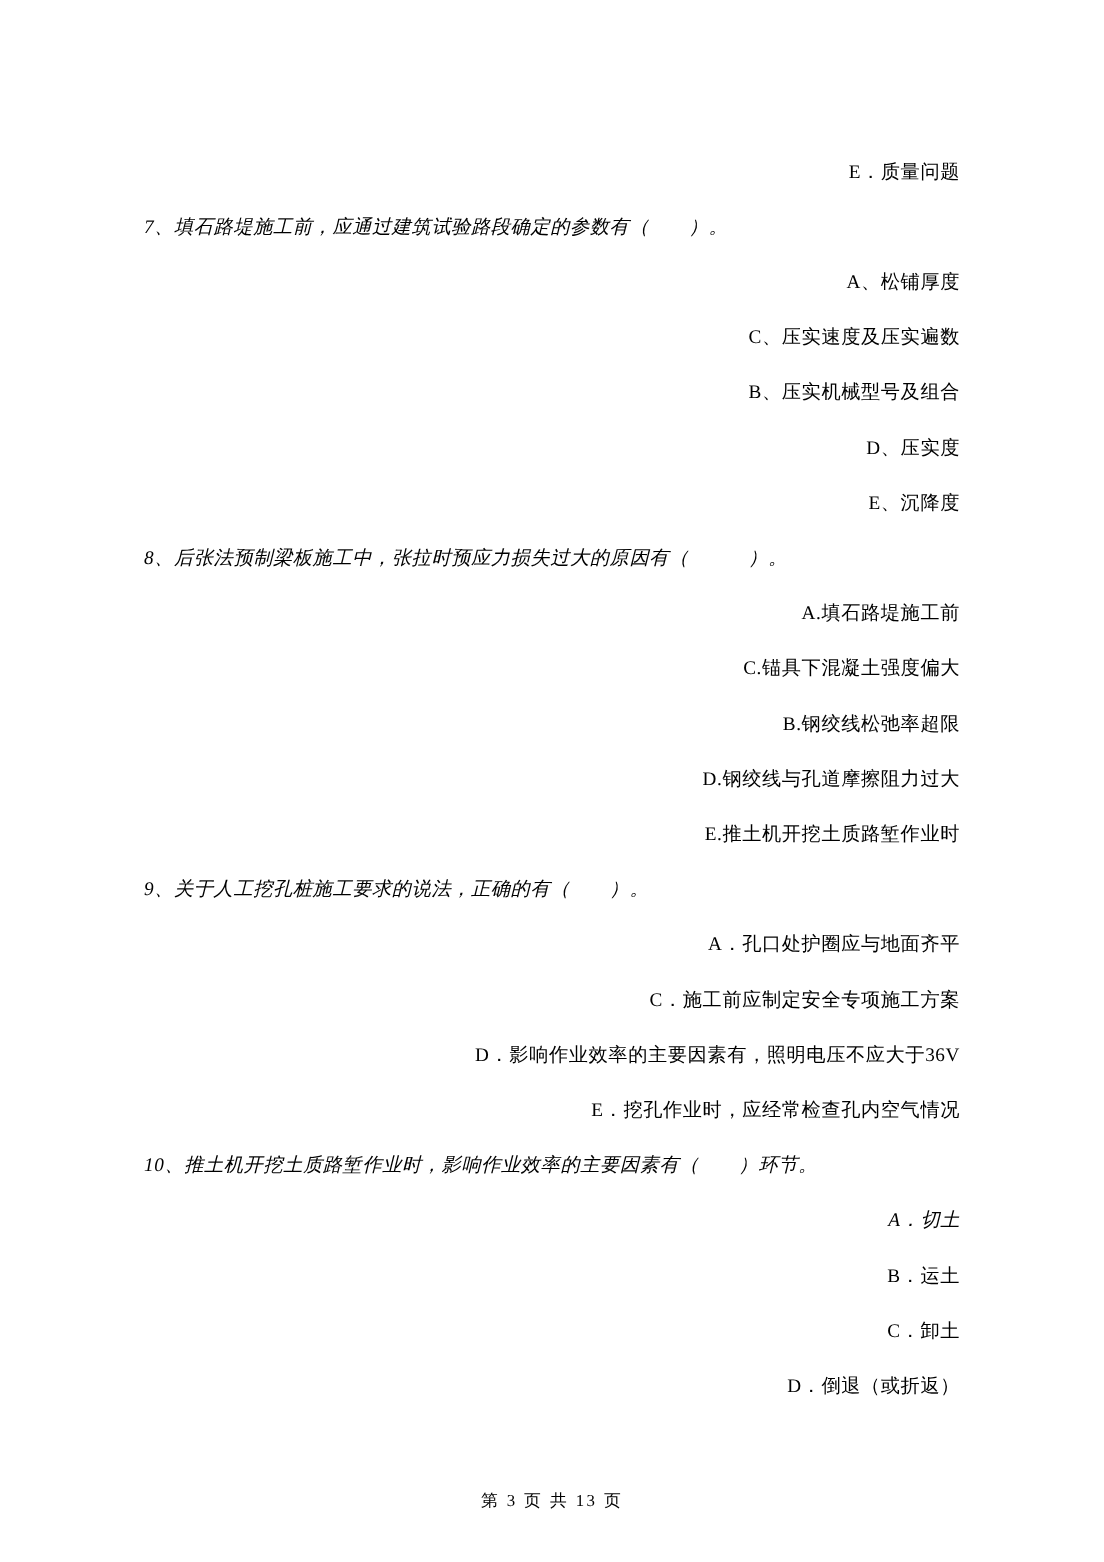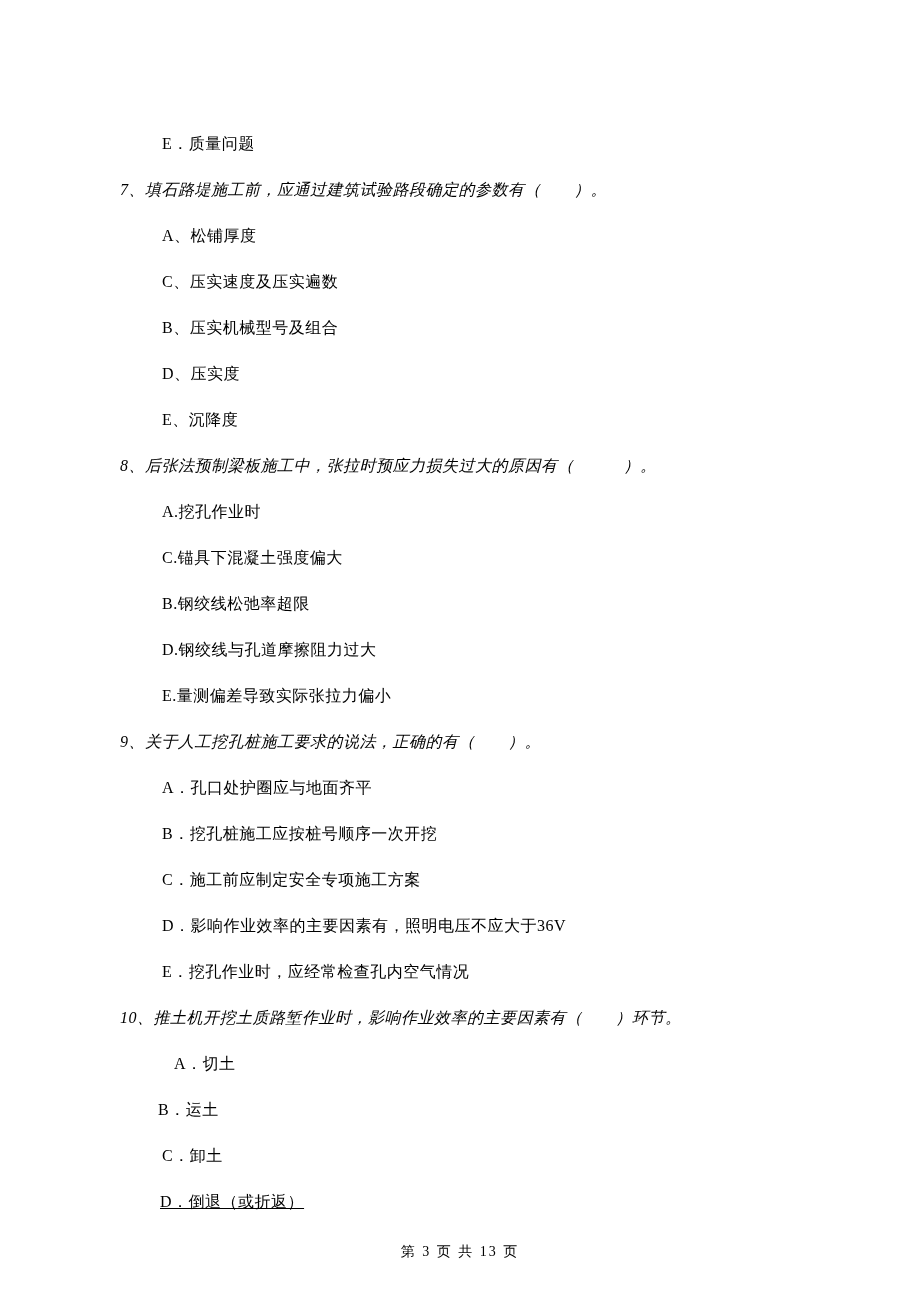--- a/index.html
+++ b/index.html
@@ -17,20 +17,21 @@
     margin: 0 auto;
     padding: 110px 120px 40px 120px;
     box-sizing: border-box;
     position: relative;
   }
   .option {
     margin-left: 42px;
     margin-top: 22px;
     margin-bottom: 22px;
     letter-spacing: 0.5px;
+    text-align: right;
   }
   .question {
     margin-top: 22px;
     margin-bottom: 22px;
     letter-spacing: 0.5px;
     font-style: italic;
   }
   .footer {
     position: absolute;
     bottom: 40px;
@@ -49,33 +50,32 @@
   <div class="option">E．质量问题</div>
 
   <div class="question">7、填石路堤施工前，应通过建筑试验路段确定的参数有（　　）。</div>
   <div class="option">A、松铺厚度</div>
   <div class="option">C、压实速度及压实遍数</div>
   <div class="option">B、压实机械型号及组合</div>
   <div class="option">D、压实度</div>
   <div class="option">E、沉降度</div>
 
   <div class="question">8、后张法预制梁板施工中，张拉时预应力损失过大的原因有（　　　）。</div>
-  <div class="option">A.挖孔作业时</div>
+  <div class="option">A.填石路堤施工前</div>
   <div class="option">C.锚具下混凝土强度偏大</div>
   <div class="option">B.钢绞线松弛率超限</div>
   <div class="option">D.钢绞线与孔道摩擦阻力过大</div>
-  <div class="option">E.量测偏差导致实际张拉力偏小</div>
+  <div class="option">E.推土机开挖土质路堑作业时</div>
 
   <div class="question">9、关于人工挖孔桩施工要求的说法，正确的有（　　）。</div>
   <div class="option">A．孔口处护圈应与地面齐平</div>
-  <div class="option">B．挖孔桩施工应按桩号顺序一次开挖</div>
   <div class="option">C．施工前应制定安全专项施工方案</div>
   <div class="option">D．影响作业效率的主要因素有，照明电压不应大于36V</div>
   <div class="option">E．挖孔作业时，应经常检查孔内空气情况</div>
 
   <div class="question">10、推土机开挖土质路堑作业时，影响作业效率的主要因素有（　　）环节。</div>
-  <div class="option" style="margin-left:54px;">A．切土</div>
+  <div class="option" style="margin-left:54px;font-style:italic;">A．切土</div>
   <div class="option" style="margin-left:38px;">B．运土</div>
   <div class="option" style="font-family:Liberation Serif, serif;">C．卸土</div>
-  <div class="option" style="margin-left:40px;text-decoration:underline;">D．倒退（或折返）</div>
+  <div class="option" style="margin-left:40px;">D．倒退（或折返）</div>
 
   <div class="footer">第 3 页 共 13 页</div>
 </div>
 
 </body></html>

